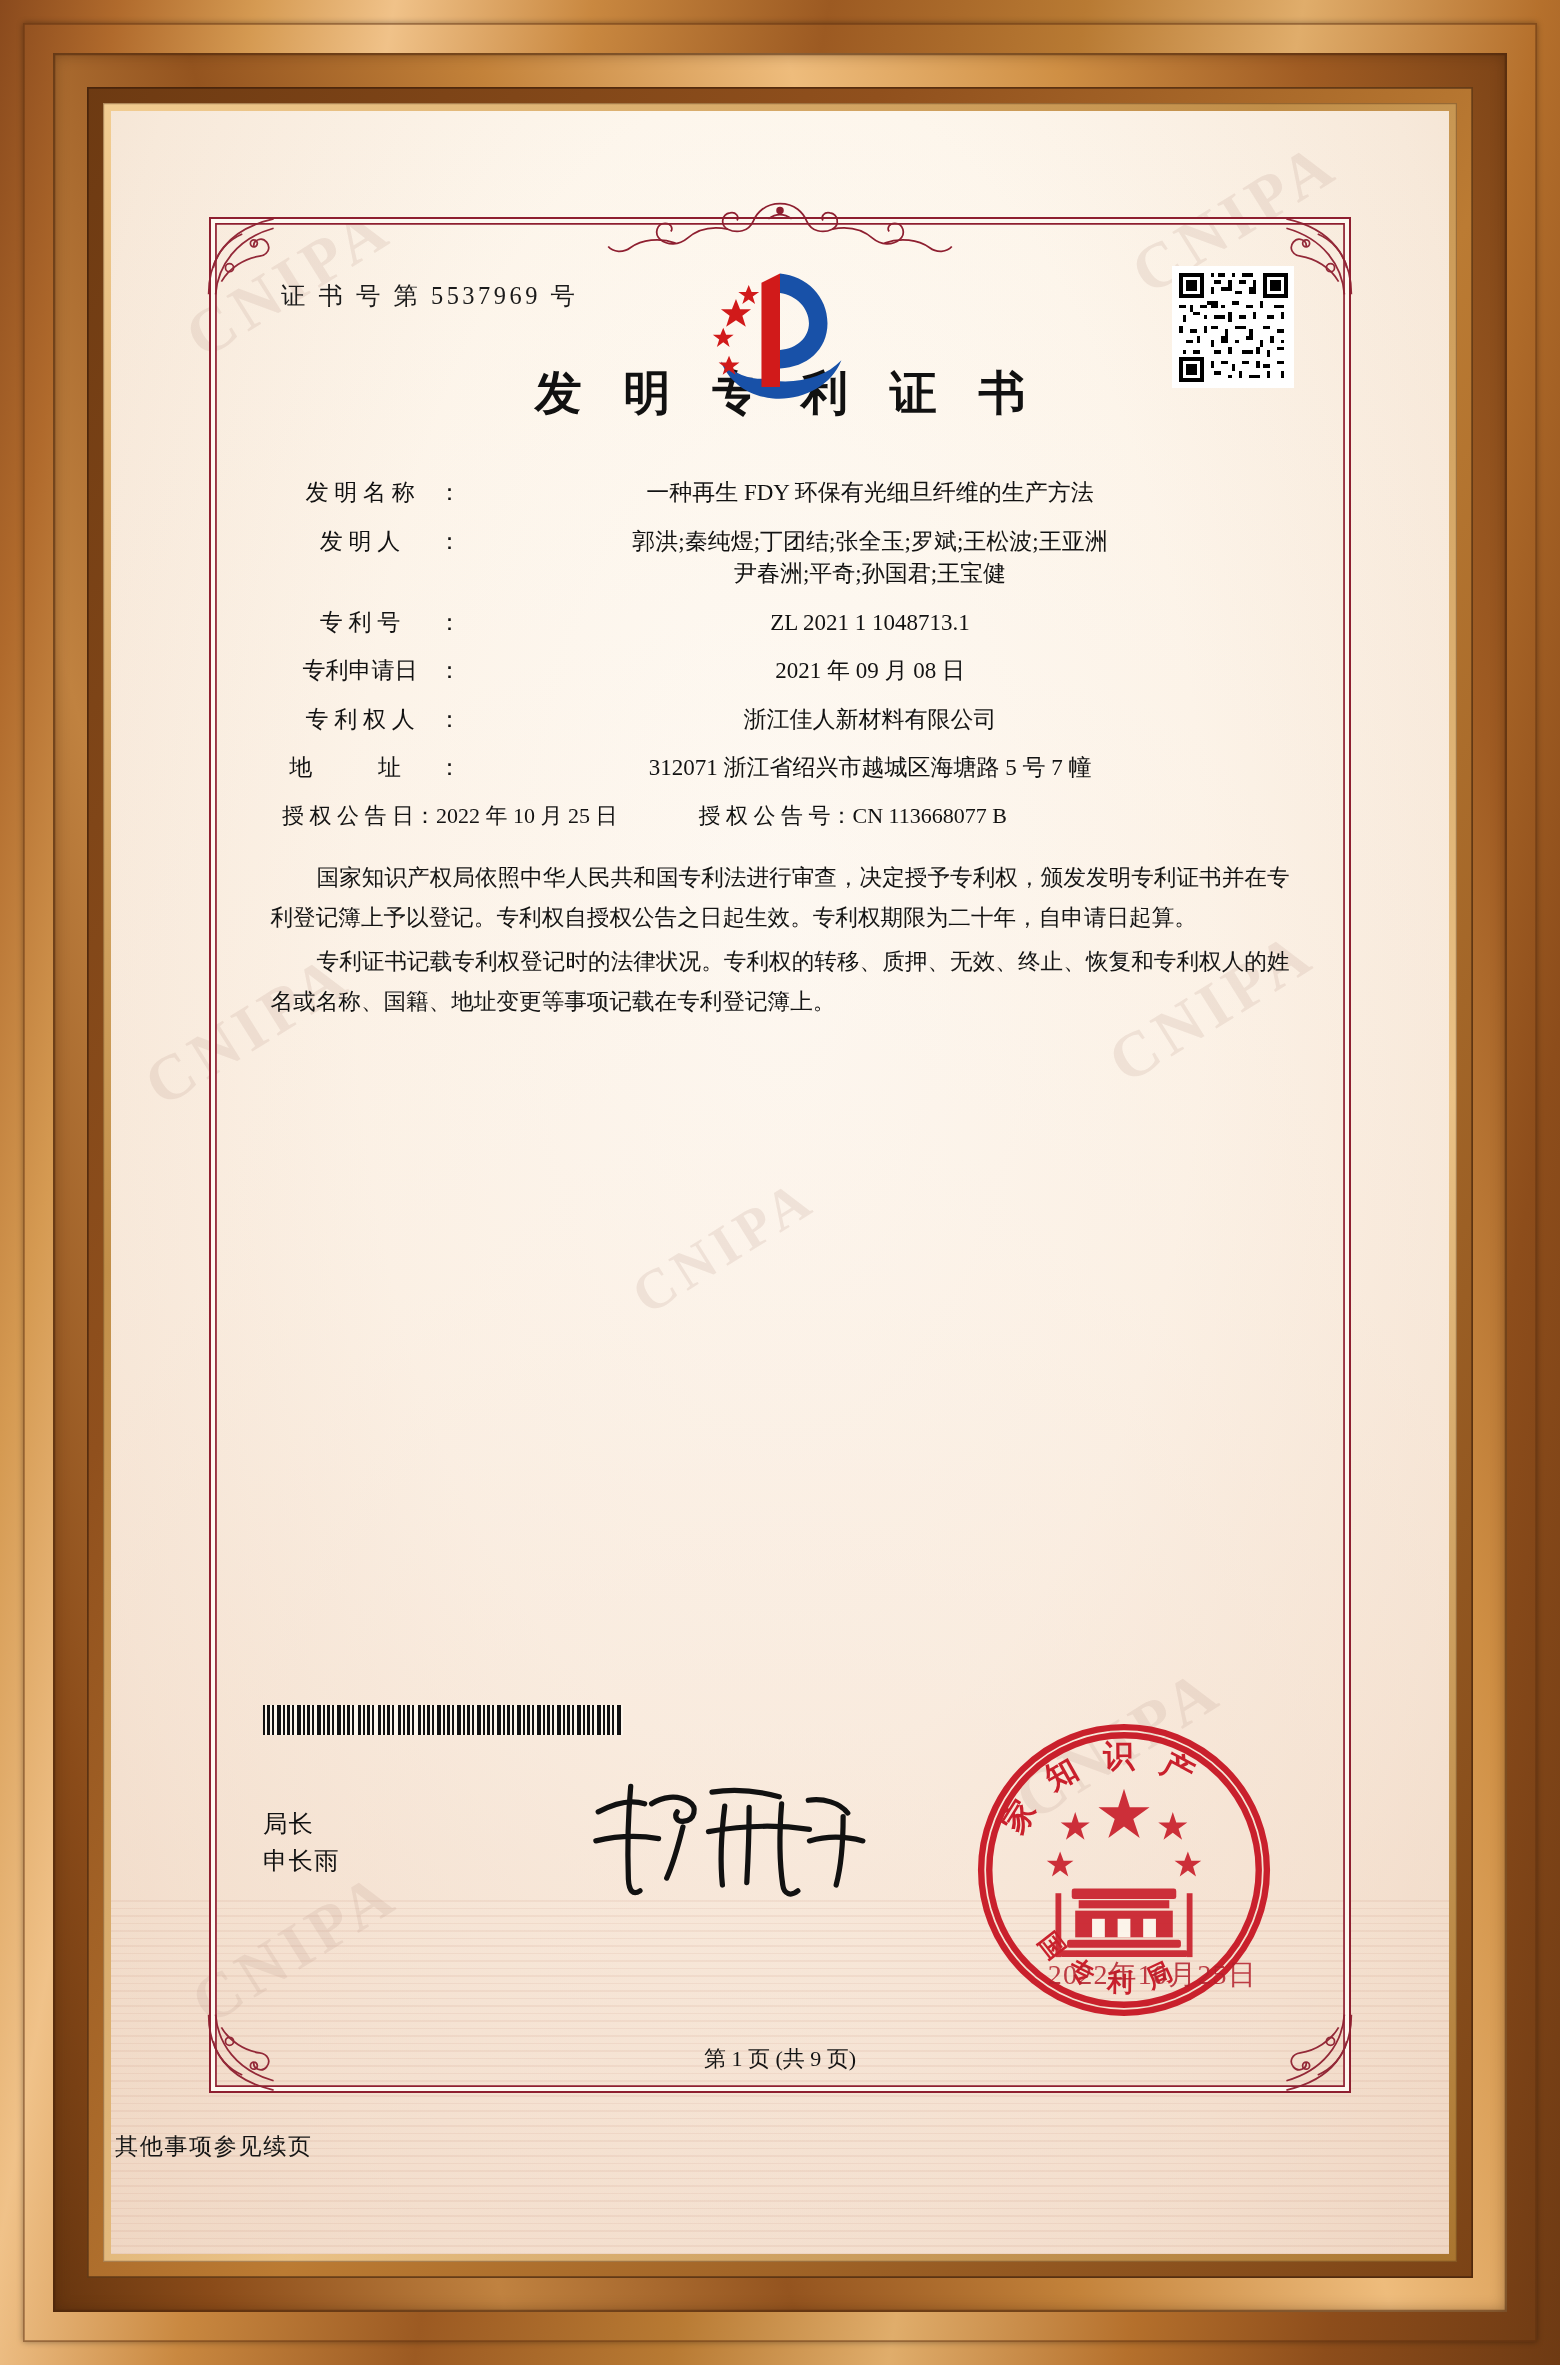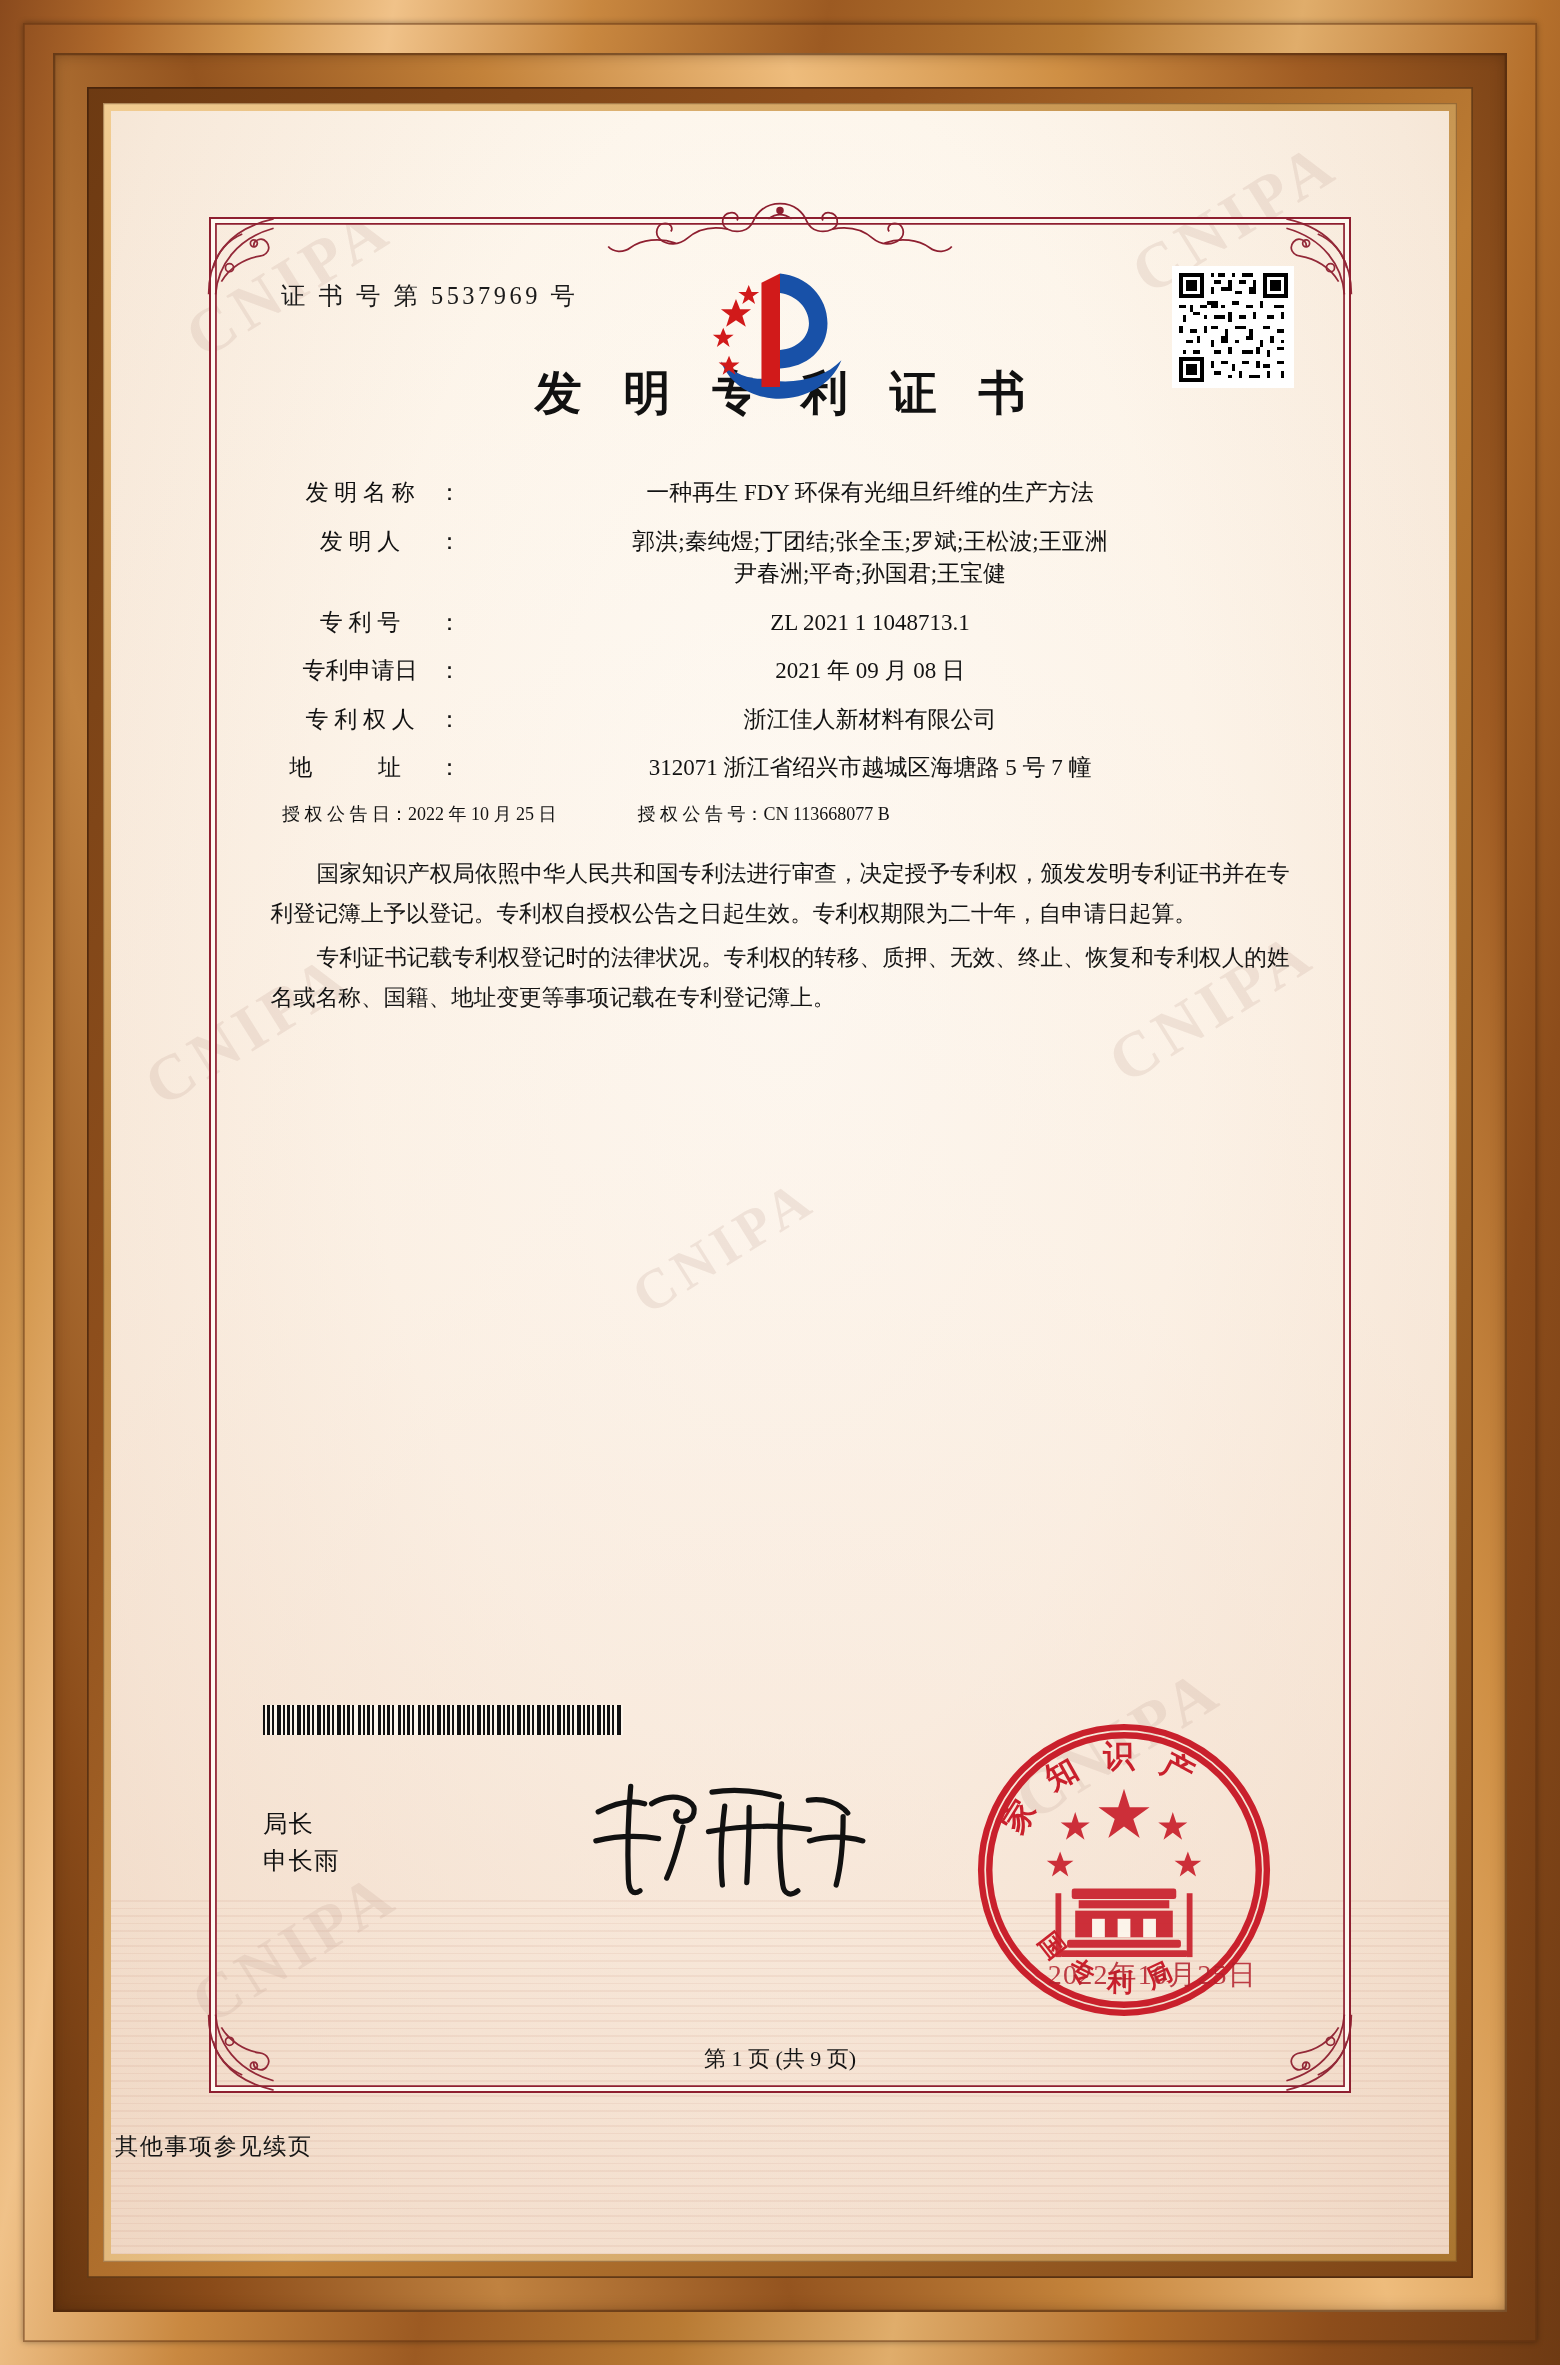--- a/index.html
+++ b/index.html
@@ -194,21 +194,21 @@
     white-space: nowrap;
   }
   .f-label.sp4 { letter-spacing: 30px; }
   .f-colon { width: 15px; flex: 0 0 15px; }
   .f-value { flex: 1 1 auto; }
   .f-value .line2 { margin-top: 9.3px; display: block; }
 
   .row-inline {
     display: flex;
     align-items: flex-start;
-    font-size: 18px;
+    font-size: 22px;
   }
   .row-inline .seg2 { margin-left: 81px; }
 
   .paras {
     margin-top: 31px;
     padding: 0 25.5px 0 25.5px;
     font-size: 22.6px;
     line-height: 1.78;
     color: #141414;
     text-align: justify;

